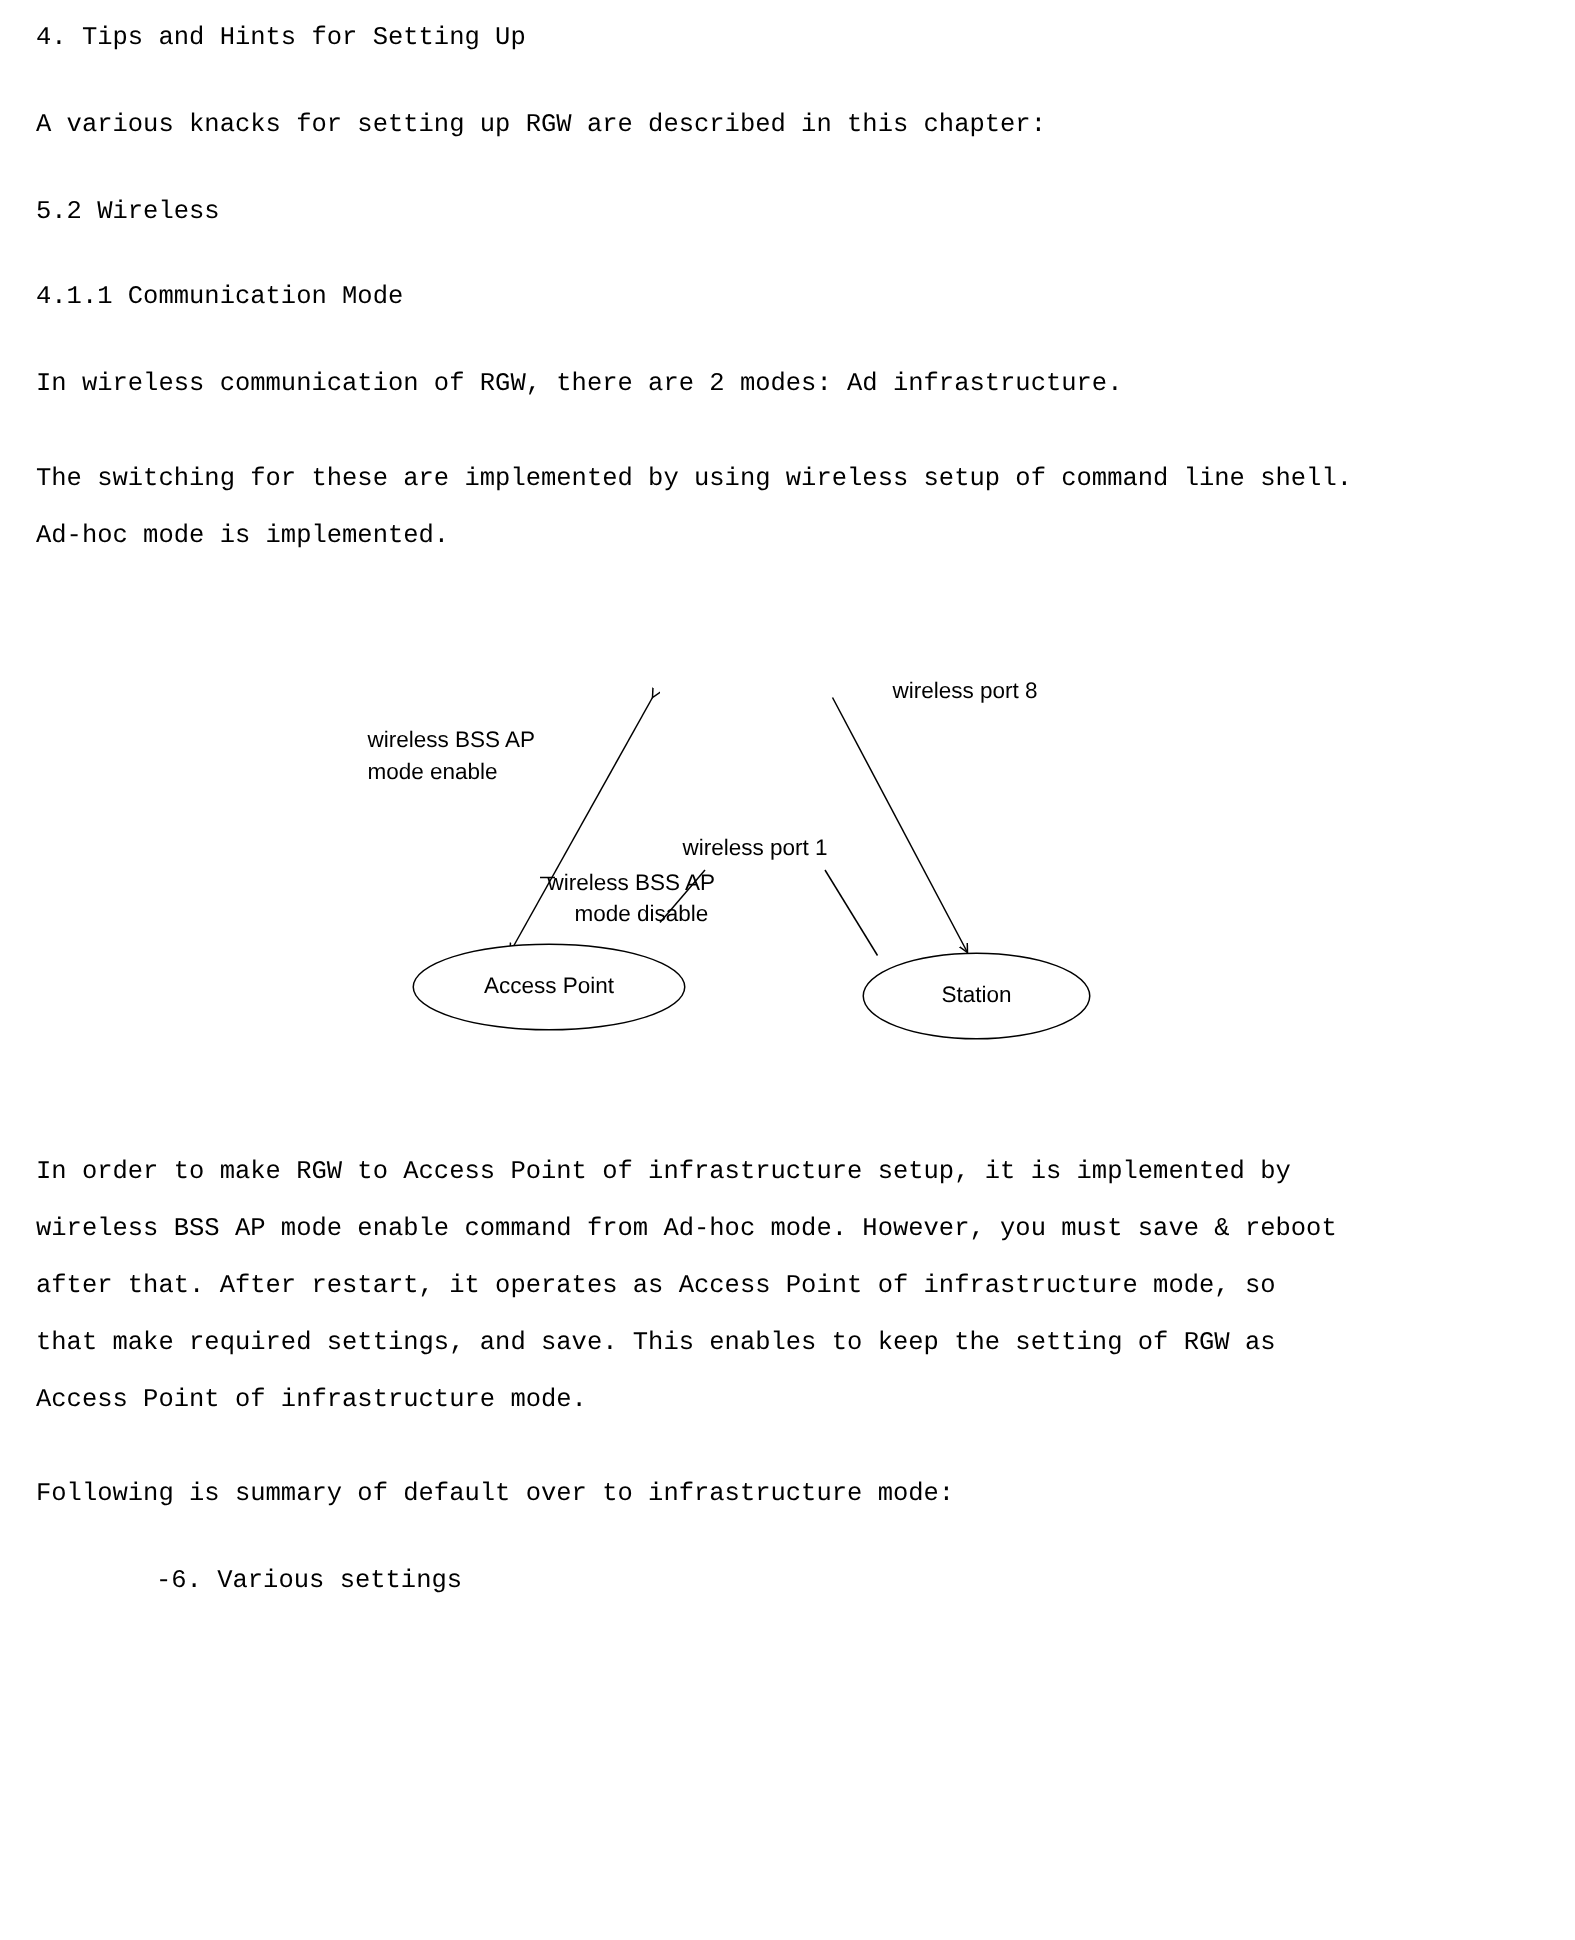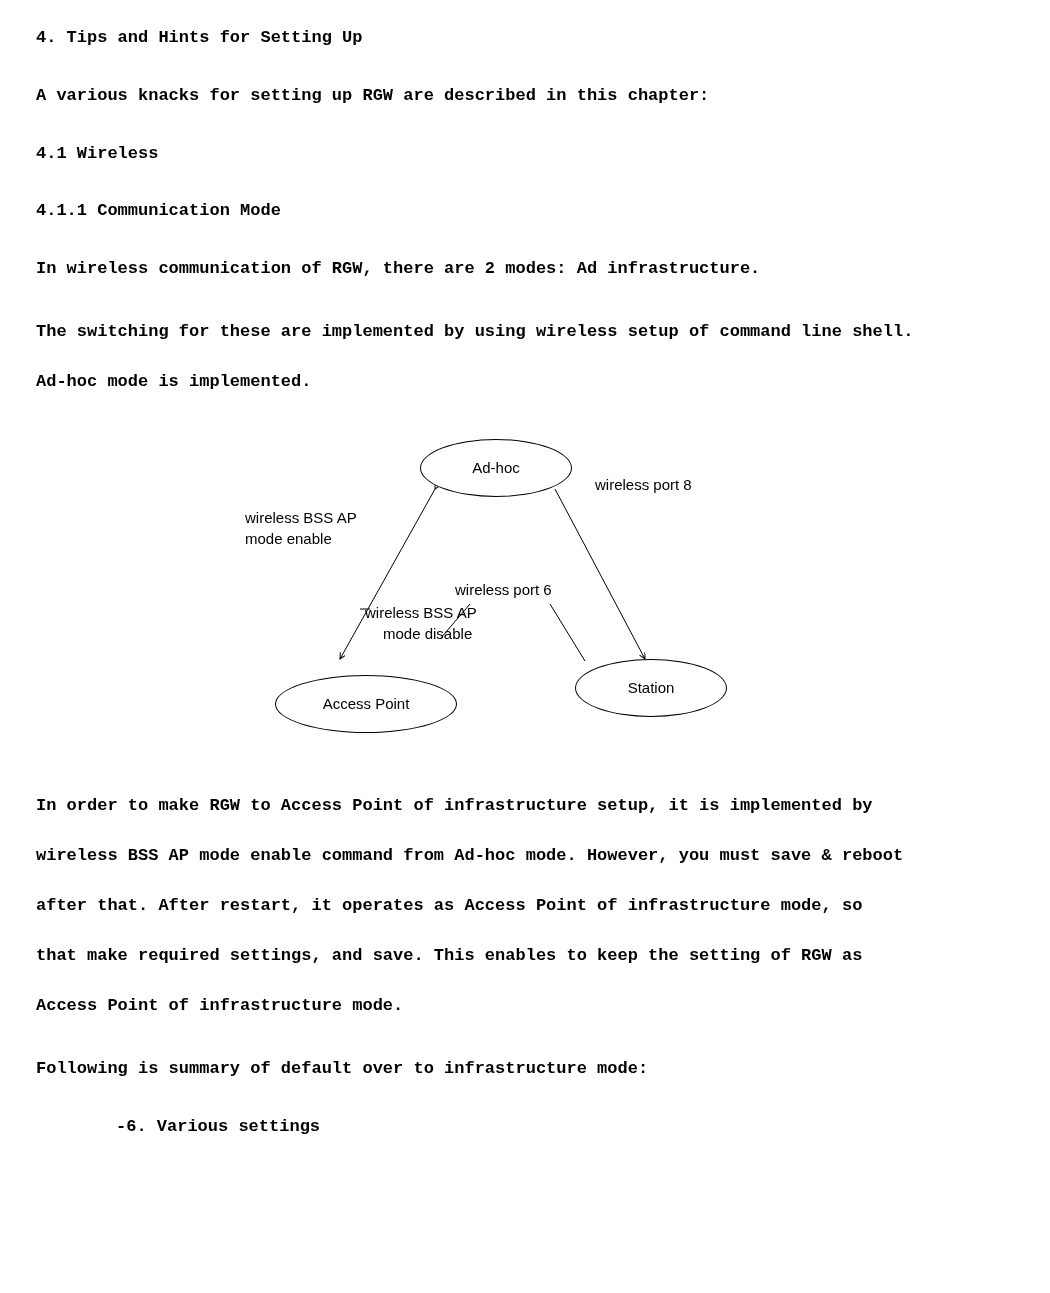--- a/index.html
+++ b/index.html
@@ -5,22 +5,21 @@
     body {
       font-family: "Courier New", Courier, monospace;
       font-size: 17px;
       line-height: 1.4;
       margin: 0;
       padding: 10px 20px;
       color: #000;
       width: 1010px;
     }
     p {
-      margin: 16px;
-      font-weight: bold;
+      margin: 4px;
     }
     .block {
       margin-bottom: 34px;
     }
     .tight-lines p {
       line-height: 2.0;
     }
     .diagram-container {
       width: 100%;
       display: flex;
@@ -47,21 +46,21 @@
     .node-adhoc {
       width: 150px;
       height: 56px;
       left: 135px;
       top: 0;
     }
     .node-ap {
       width: 180px;
       height: 56px;
       left: -10px;
-      top: 236px;
+      top: 214px;
     }
     .node-station {
       width: 150px;
       height: 56px;
       left: 290px;
       top: 220px;
       justify-content: center;
     }
     .dlabel {
       position: absolute;
@@ -97,21 +96,21 @@
       padding-left: 80px;
     }
   </style>
 </head>
 <body>
 
 <p class="block">4. Tips and Hints for Setting Up</p>
 
 <p class="block">A various knacks for setting up RGW are described in this chapter:</p>
 
-<p class="block">4.1 Wireless</p>
+<p class="block">5.2 Wireless</p>
 
 <p class="block">4.1.1 Communication Mode</p>
 
 <p class="block">In wireless communication of RGW, there are 2 modes: Ad infrastructure.</p>
 
 <div class="block tight-lines">
   <p>The switching for these are implemented by using wireless setup of command line shell.</p>
   <p>Ad-hoc mode is implemented.</p>
 </div>
 
@@ -127,36 +126,33 @@
       <line x1="150" y1="50" x2="55" y2="220" stroke="#000" stroke-width="1" marker-end="url(#arrowhead)" marker-start="url(#arrowhead)"></line>
 
       <line x1="270" y1="50" x2="360" y2="220" stroke="#000" stroke-width="1" marker-end="url(#arrowhead)"></line>
 
       <line x1="155" y1="200" x2="185" y2="165" stroke="#000" stroke-width="1"></line>
       <line x1="265" y1="165" x2="300" y2="222" stroke="#000" stroke-width="1"></line>
 
       <line x1="75" y1="170" x2="85" y2="170" stroke="#000" stroke-width="1"></line>
     </svg>
 
-    <div class="node node-adhoc">
-      <span>Ad-hoc</span>
-    </div>
     <div class="node node-ap">
       <span>Access Point</span>
     </div>
     <div class="node node-station">
       <span>Station</span>
     </div>
 
     <div class="dlabel label-mode-enable">
       <div>wireless BSS AP</div>
       <div>mode enable</div>
     </div>
     <div class="dlabel label-port1">wireless port 8</div>
-    <div class="dlabel label-port3">wireless port 6</div>
+    <div class="dlabel label-port3">wireless port 1</div>
     <div class="dlabel label-mode-disable">
       <div>wireless BSS AP</div>
       <div style="padding-left:18px;">mode disable</div>
     </div>
   </div>
 </div>
 
 <div class="block tight-lines">
   <p>In order to make RGW to Access Point of infrastructure setup, it is implemented by</p>
   <p>wireless BSS AP mode enable command from Ad-hoc mode. However, you must save &amp; reboot</p>

